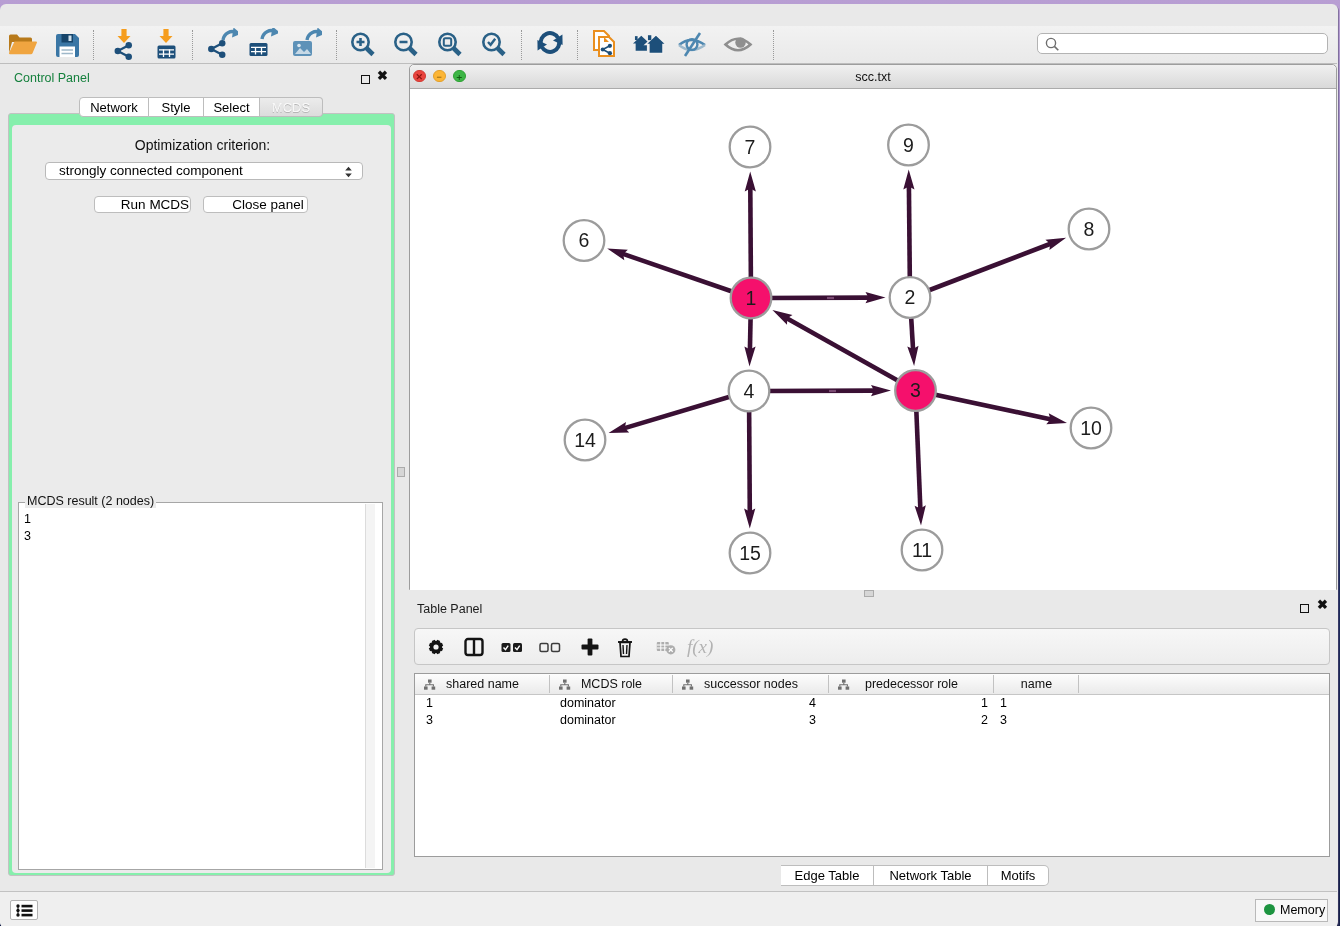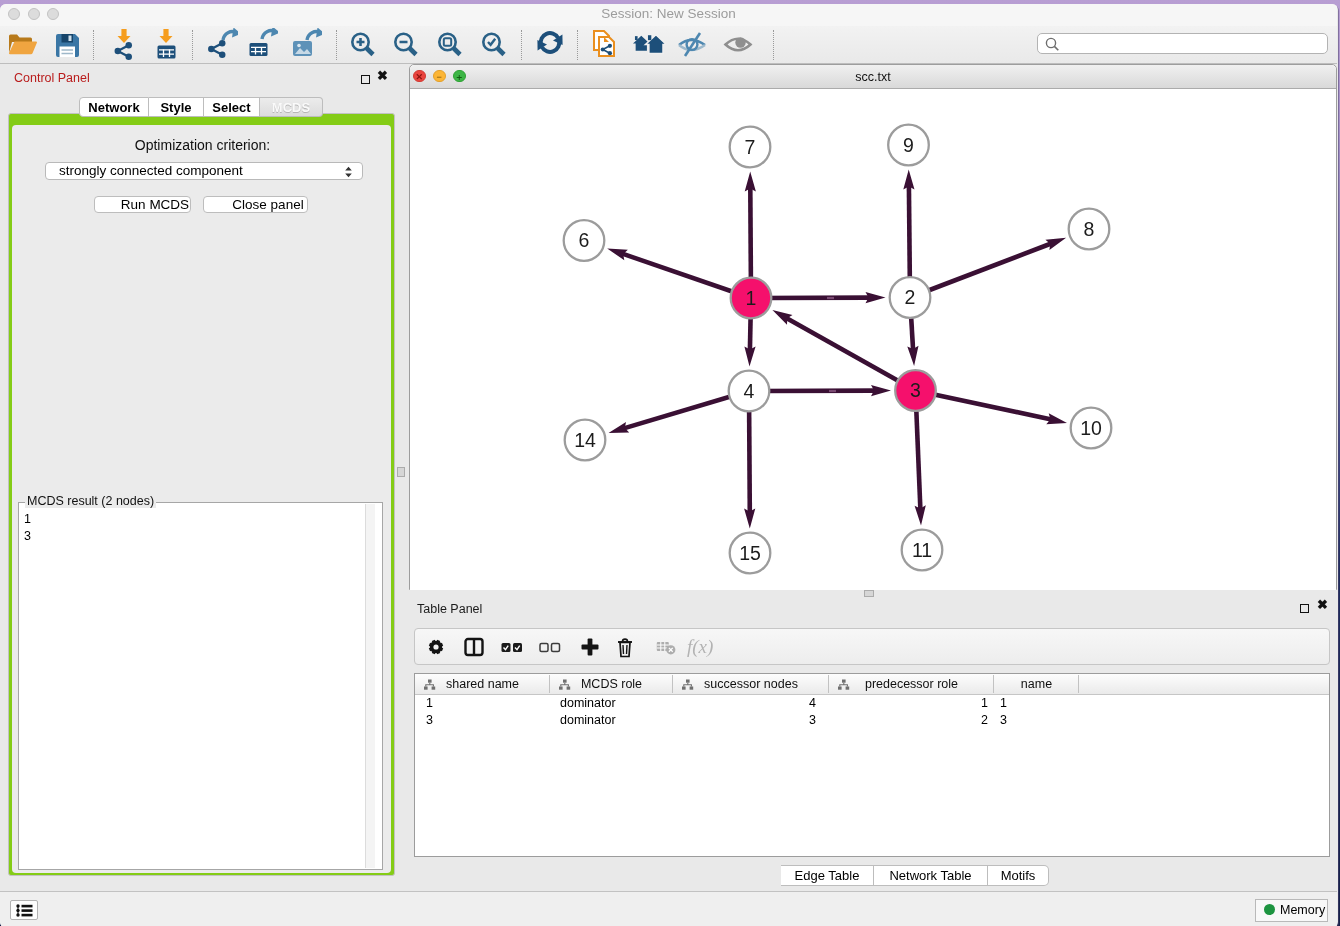--- a/index.html
+++ b/index.html
@@ -14,27 +14,27 @@
 .tl { position:absolute; width:12px; height:12px; border-radius:50%; top:3.5px;
   background:#dcdcdc; border:1px solid #c2c2c2; }
 #toolbar { left:0; top:22px; width:1337px; height:38px;
   background:linear-gradient(#f2f2f2,#e9e9e9); border-bottom:1px solid #bdbdbd; }
 .sep { position:absolute; top:4px; height:30px; width:0; border-left:1px dotted #9a9a9a; }
 .ticon { position:absolute; top:3px; }
 #search { position:absolute; left:1037px; top:7px; width:291px; height:21px; background:#fff;
   border:1px solid #b3b3b3; border-radius:5px; }
 #main { left:0; top:60px; width:1337px; height:827px; background:#e9e9e9; }
 
-#cp-title { left:14px; top:7px; font-size:12.5px; color:#b91c1c; }
+#cp-title { left:14px; top:7px; font-size:12.5px; color:#15803d; }
 .panehdr-float { position:absolute; width:9px; height:9px; border:1.6px solid #111; background:transparent; }
 .panehdr-x { position:absolute; font-size:13px; color:#111; font-weight:bold; }
 .tab { position:absolute; top:33px; z-index:5; height:20px; line-height:19px; text-align:center;
-  background:#fff; border:1px solid #bdbdbd; font-size:13px; color:#000;font-weight:bold; }
+  background:#fff; border:1px solid #bdbdbd; font-size:13px; color:#000; }
 #tabbox { left:8px; top:49px; width:387px; height:763px; border:1px solid #c2c2c2;
-  border-radius:3px; background:#84cc16; }
+  border-radius:3px; background:#86efac; }
 #tabinner { position:absolute; left:3px; top:11px; width:379px; height:748px; background:#ebebeb; border-radius:4px; }
 #optlab { left:0; top:23px; width:387px; text-align:center; font-size:14px; color:#101010; }
 #combo { left:36px; top:48px; width:318px; height:17.5px; background:#fff; border:1px solid #b9b9b9;
   border-radius:4px; font-size:13.5px; color:#000; line-height:16px; padding-left:13px; }
 .btn { position:absolute; top:81.5px; height:17.5px; background:#fff; border:1px solid #bdbdbd;
   border-radius:4px; font-size:13.5px; color:#000; text-align:center; line-height:16px;padding-left:25px; }
 #fieldset { left:18px; top:438px; width:365px; height:368px; border:1px solid #a6a6a6; background:#fff; }
 #legend { left:25px; top:430px; font-size:12.5px; color:#111; background:#ebebeb; padding:0 2px; }
 #fs-scroll { position:absolute; right:7px; top:1px; width:10px; height:364px; background:#f4f4f4; border-left:1px solid #dcdcdc; }
 
@@ -64,26 +64,20 @@
   background:#fff; border:1px solid #bdbdbd; font-size:13px; color:#000; }
 #statusbar { left:0; top:887px; width:1337px; height:35px; background:#efefef; border-top:1px solid #c2c2c2;padding-left:32px; }
 #listbtn { position:absolute; left:10px; top:8px; width:28px; height:20px; background:#fdfdfd;
   border:1px solid #b2b2b2; border-radius:2px; }
 #membtn { position:absolute; left:1255px; top:6.5px; width:73px; height:23px; background:#f8f8f8;
   border:1px solid #b9b9b9; font-size:12.5px; color:#000; white-space:nowrap; line-height:21px; }
 </style>
 </head>
 <body>
 <div id="win">
-  <div id="titlebar" class="abs">
-    <div class="tl" style="left:8px;"></div>
-    <div class="tl" style="left:27.5px;"></div>
-    <div class="tl" style="left:47px;"></div>
-    <div class="t">Session: New Session</div>
-  </div>
   <div id="toolbar" class="abs">
     <svg class="ticon" style="left:7px; top:3px;" width="30" height="30" viewBox="0 0 30 30">
         <path d="M2 24 V7 q0-1.5 1.5-1.5 h6.5 l2.5 3 h11 q1.5 0 1.5 1.5 V13 H5 Z" fill="#b87a1b"></path>
         <path d="M2 24 L7.5 12.5 h21.5 q1.3 0 .9 1.2 L25.5 24.2 q-.4 1.1-1.6 1.1 H3 q-1.2 0-1-1.3 Z" fill="#f0a540"></path>
       </svg>
       <svg class="ticon" style="left:52px; top:4px;" width="30" height="30" viewBox="0 0 30 30">
         <path d="M4 6 q0-2 2-2 h17 l4 4 v17 q0 2-2 2 H6 q-2 0-2-2 Z" fill="#3a76a5"></path>
         <rect x="9.5" y="4" width="11.5" height="8.5" fill="#16446a"></rect>
         <rect x="16.5" y="5.5" width="3" height="5.5" fill="#cfe0ec"></rect>
         <rect x="7.5" y="16.5" width="15.5" height="10.5" fill="#fff"></rect>

